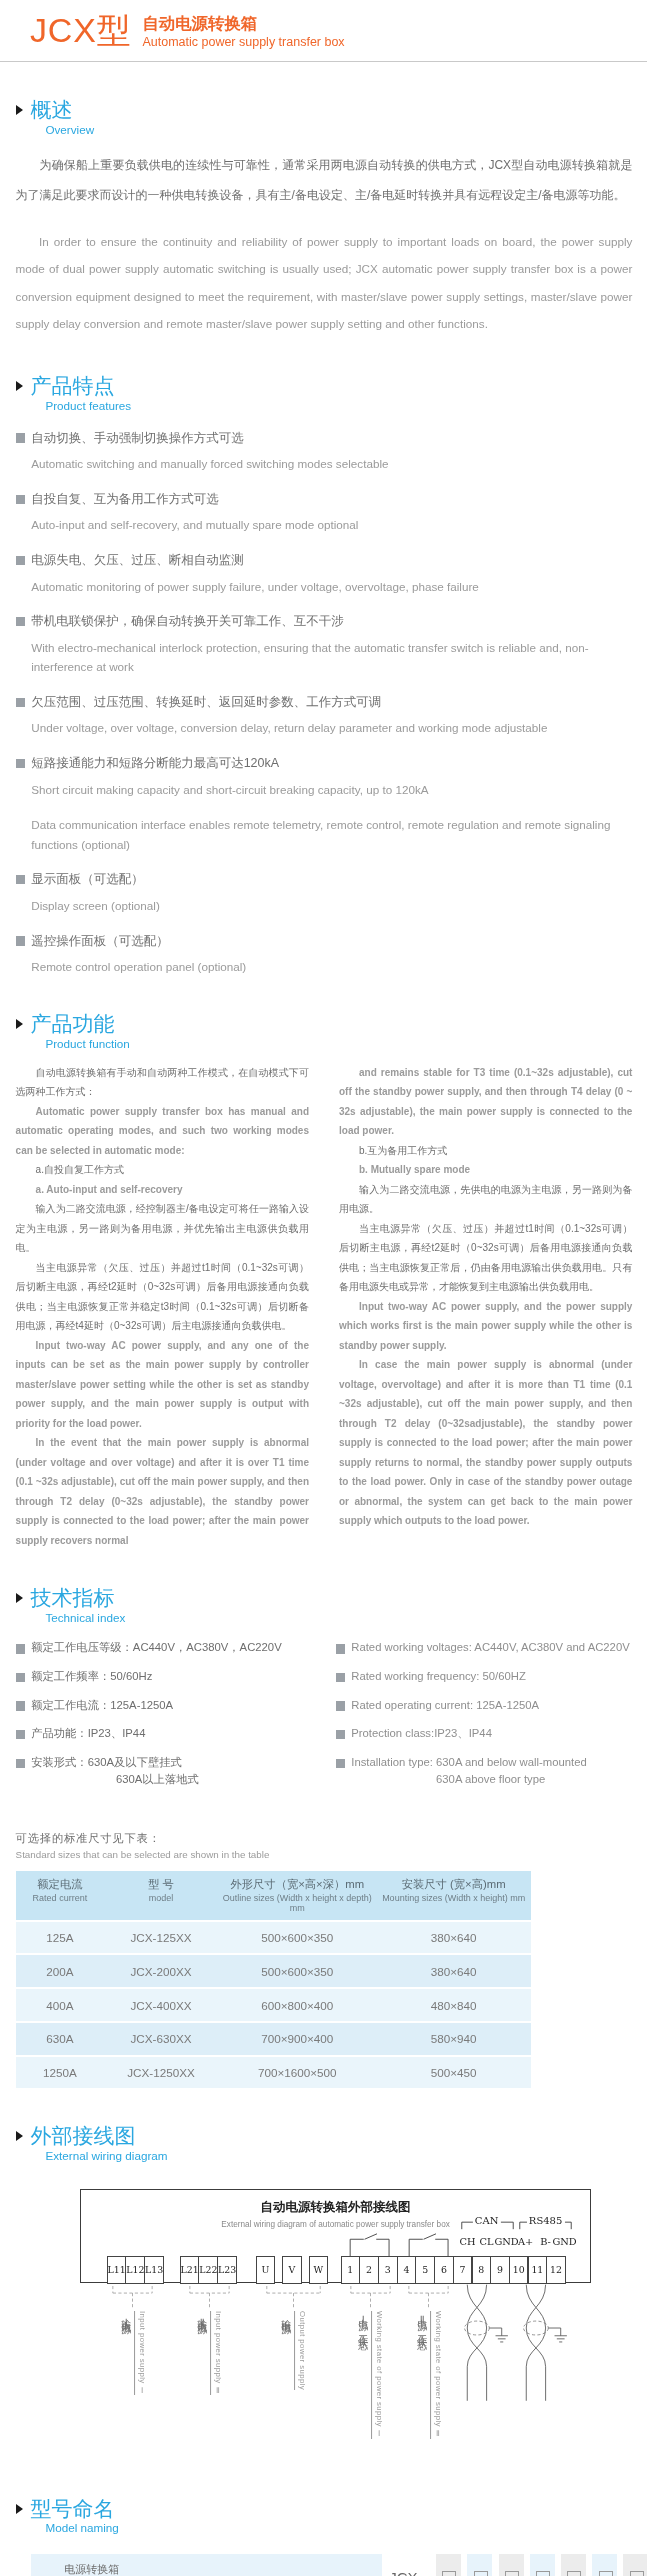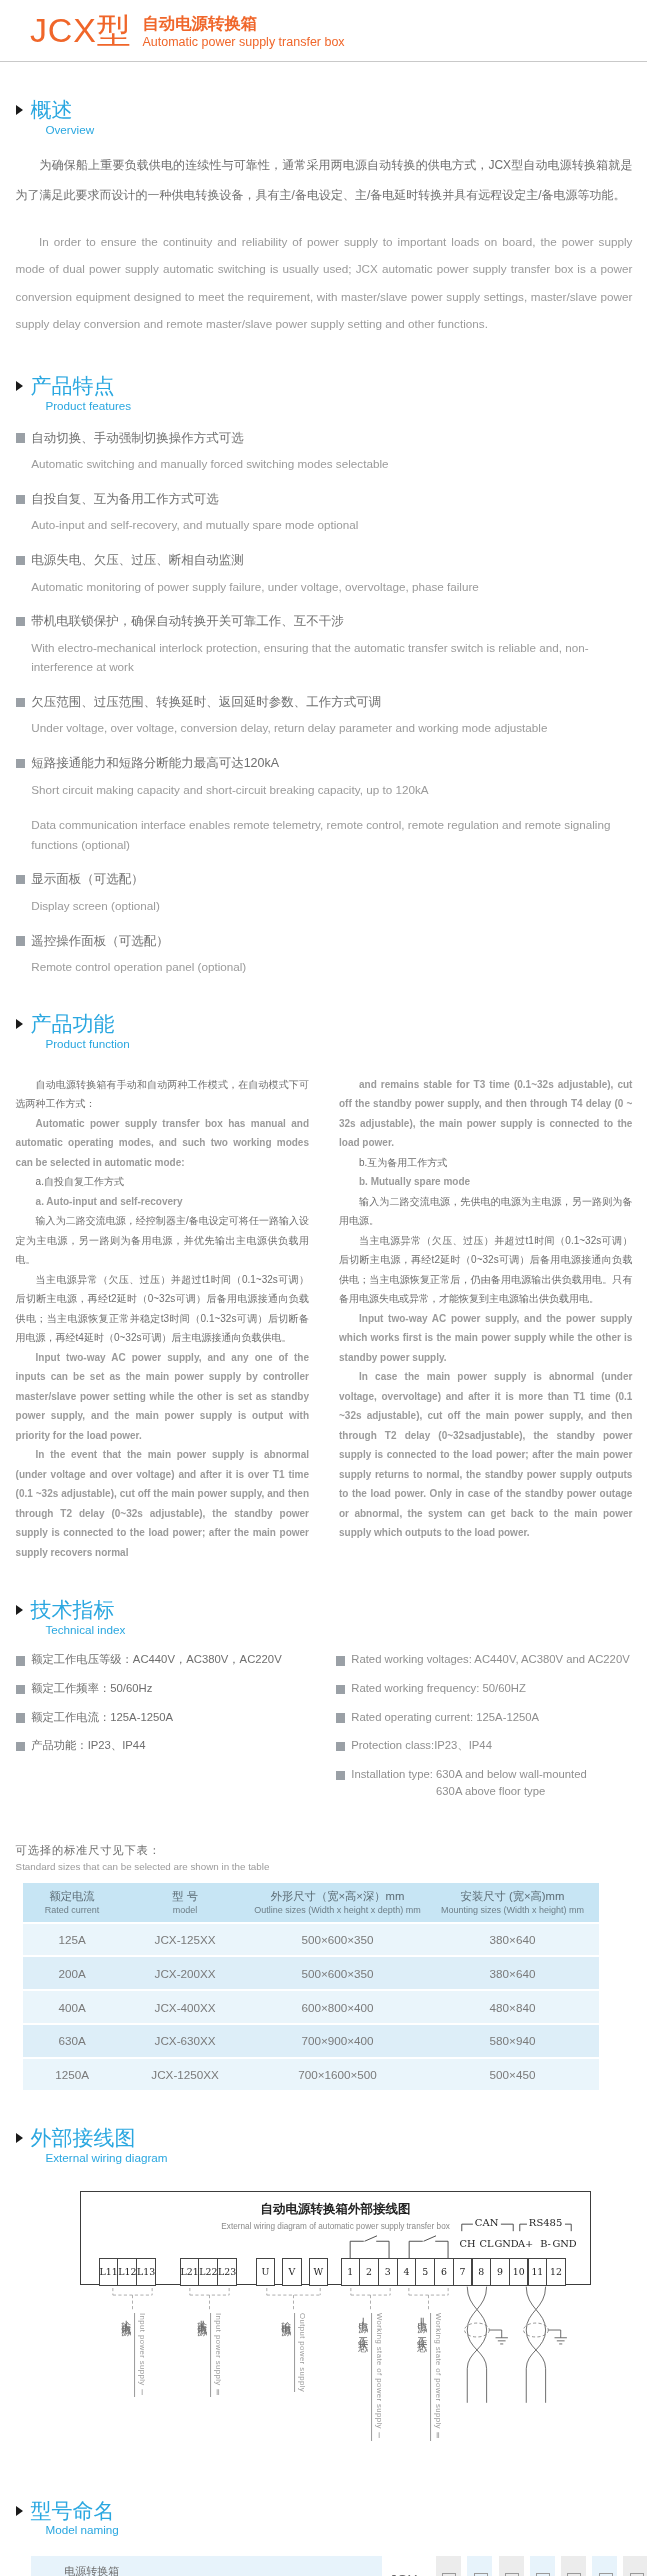--- a/index.html
+++ b/index.html
@@ -27,56 +27,56 @@
 
   
   .feat-list{margin-top:17px;}
   .feat{margin-bottom:16.4px;}
   .feat-cn{display:flex;color:#6e6e6e;font-size:12.5px;line-height:1.55;}
   .sq{flex:0 0 auto;width:9.4px;height:9.4px;background:#9aa0a6;margin:4.7px 6.2px 0 0;}
   .feat-en{color:#9b9b9b;font-size:11.7px;line-height:1.65;margin:6.2px 0 0 15.6px;}
 
   
   .func-cols{display:flex;gap:30px;margin-top:12.5px;}
-  .func-col{flex:1;min-width:0;margin-top:12px;}
+  .func-col{flex:1;min-width:0;}
   .fp{margin:0;font-size:10px;line-height:1.95;text-indent:2em;text-align:justify;}
   .fp.cn{color:#6e6e6e;}
   .fp.en{color:#9b9b9b;font-weight:bold;}
 
   
   .tech-cols{display:flex;gap:23.4px;margin-top:15.6px;}
   .tech-col{flex:1;min-width:0;}
   .ti{display:flex;margin-bottom:11.7px;font-size:11.3px;color:#6e6e6e;line-height:1.5;}
   .tech-col.en .ti{color:#8f8f8f;}
   .ti-body{flex:1;}
   .ti-sub{margin-left:7.5em;}
   .ti-sub:empty{display:none;}
 
   
   .size-note{margin-top:31px;}
   .size-note-cn{color:#6e6e6e;font-size:11.3px;letter-spacing:0.8px;}
   .size-note-en{color:#9b9b9b;font-size:9.8px;margin-top:3.1px;}
-  .tbl{margin-top:11px;width:576px;margin-left:7px;}
+  .tbl{margin-top:11px;width:515px;}
   .tbl-header{display:flex;background:#c7e5f4;}
   .hcell{text-align:center;padding:6.2px 1.6px;}
   .hc-cn{color:#5b6b74;font-size:11.3px;}
   .hc-en{color:#6e7e87;font-size:9px;margin-top:1.6px;}
   .tbl-row{display:flex;border-top:2.3px solid #fff;}
   .tbl-row:nth-of-type(odd){background:#eaf5fb;}
   .tbl-row:nth-of-type(even){background:#ddeef8;}
   .cell{text-align:center;padding:9.4px 1.6px;color:#7a7a7a;font-size:11.7px;}
   .col1{width:17%;}.col2{width:22%;}.col3{width:31%;}.col4{width:30%;}
 
   
   .wiring-diagram{position:relative;width:512px;height:272px;margin:26.5px 0 0 64px;}
   .wd-frame{position:absolute;left:0;top:0;width:509px;height:92px;border:1.6px solid #3c3c3c;}
   .wd-title{position:absolute;top:10px;left:0;width:512px;text-align:center;font-family:"DejaVu Serif",serif;font-weight:bold;font-size:12.5px;color:#222;}
   .wd-sub{position:absolute;top:31px;left:0;width:512px;text-align:center;font-size:8.2px;color:#8a8a8a;}
   .tgroup{position:absolute;top:67px;white-space:nowrap;}
-  .tg-a{left:19px;}.tg-b{left:100px;}.tg-uvw{left:176px;}.tg-ctrl{left:261px;}
+  .tg-a{left:27px;}.tg-b{left:100px;}.tg-uvw{left:176px;}.tg-ctrl{left:261px;}
   .tbox{display:inline-block;box-sizing:border-box;width:19.5px;height:28px;line-height:26.5px;border:0.8px solid #444;margin-right:-0.8px;background:#fff;text-align:center;font-family:"DejaVu Serif",serif;font-size:9.4px;color:#222;vertical-align:top;}
   .tg-uvw .tbox{margin-right:7px;}
   .pins{position:absolute;top:47px;left:0;width:512px;height:14px;}
   .pin{position:absolute;top:0;transform:translateX(-50%);font-family:"DejaVu Serif",serif;font-size:9.8px;color:#222;}
   .pin:nth-of-type(1){left:270px;left:388px;}
   .pin:nth-of-type(2){left:407px;}
   .pin:nth-of-type(3){left:427px;}
   .pin:nth-of-type(4){left:446px;}
   .pin:nth-of-type(5){left:466px;}
   .pin:nth-of-type(6){left:485px;}
@@ -317,20 +317,27 @@
           </div>
 
           <div class="ti">
             <span class="sq"></span>
             <div class="ti-body">
               <div class="ti-text">产品功能：IP23、IP44</div>
 
             </div>
           </div>
 
+          <div class="ti">
+            <span class="sq"></span>
+            <div class="ti-body">
+              <div class="ti-text">安装形式：630A及以下壁挂式</div>
+              <div class="ti-sub">630A以上落地式</div>
+            </div>
+          </div>
         </div>
       <div class="tech-col en">
 
           <div class="ti">
             <span class="sq"></span>
             <div class="ti-body">
               <div class="ti-text">Rated working voltages: AC440V, AC380V and AC220V</div>
 
             </div>
           </div>

